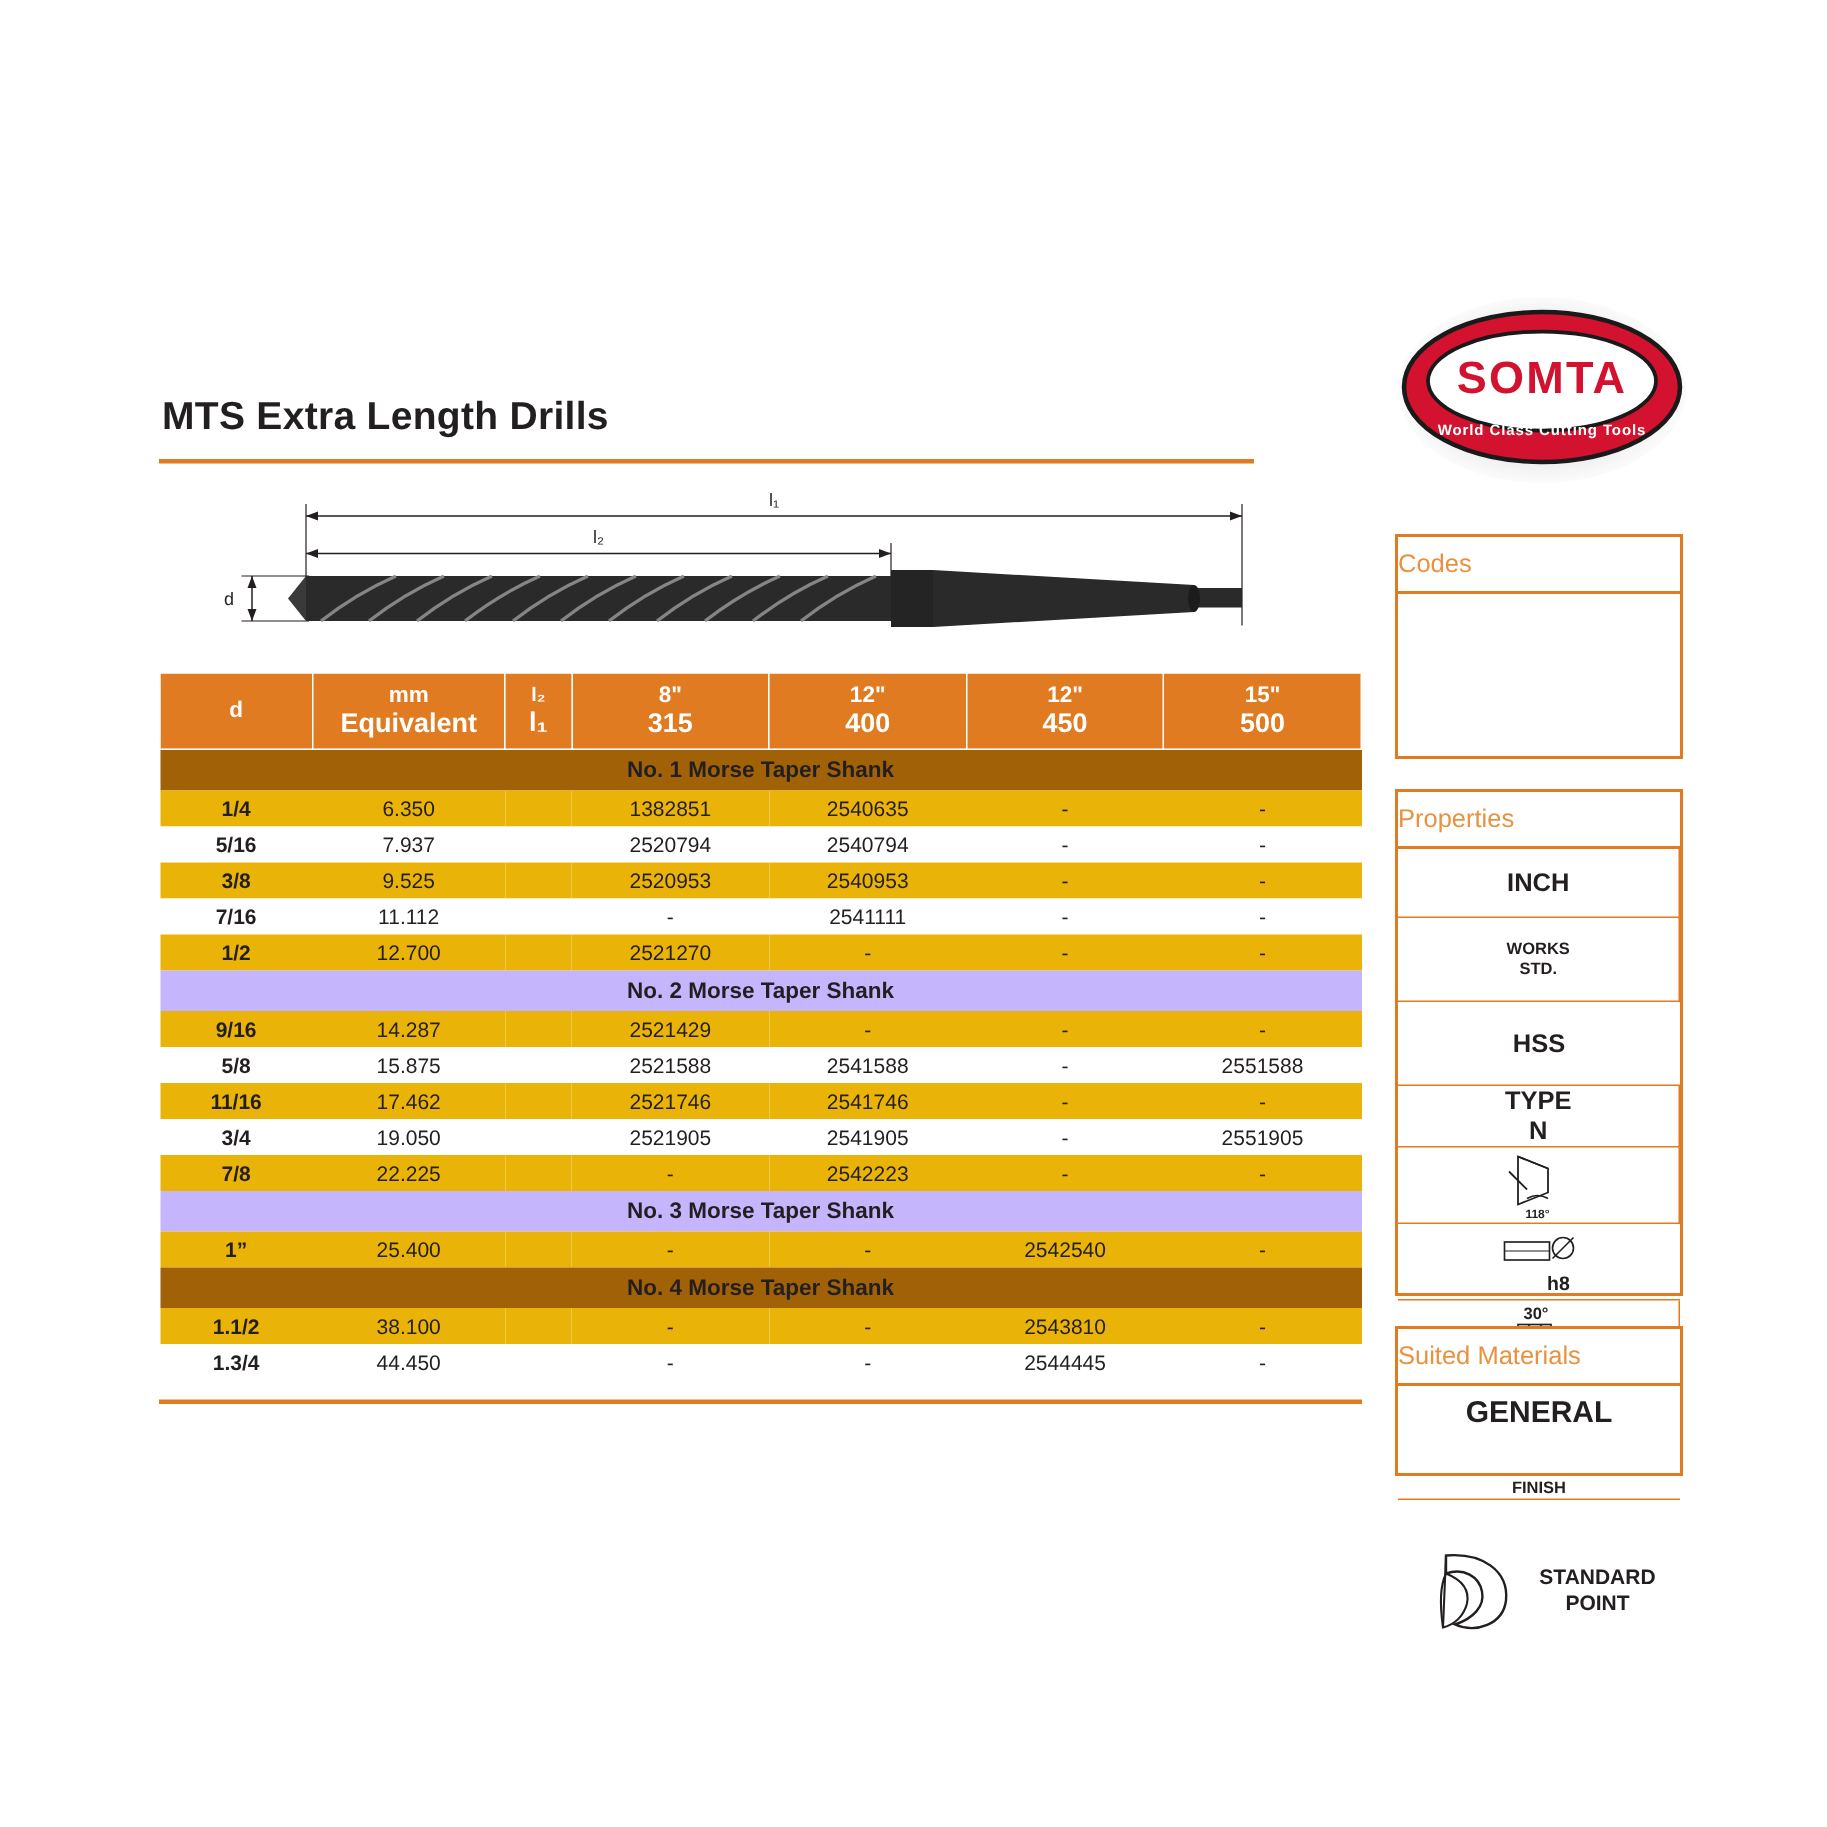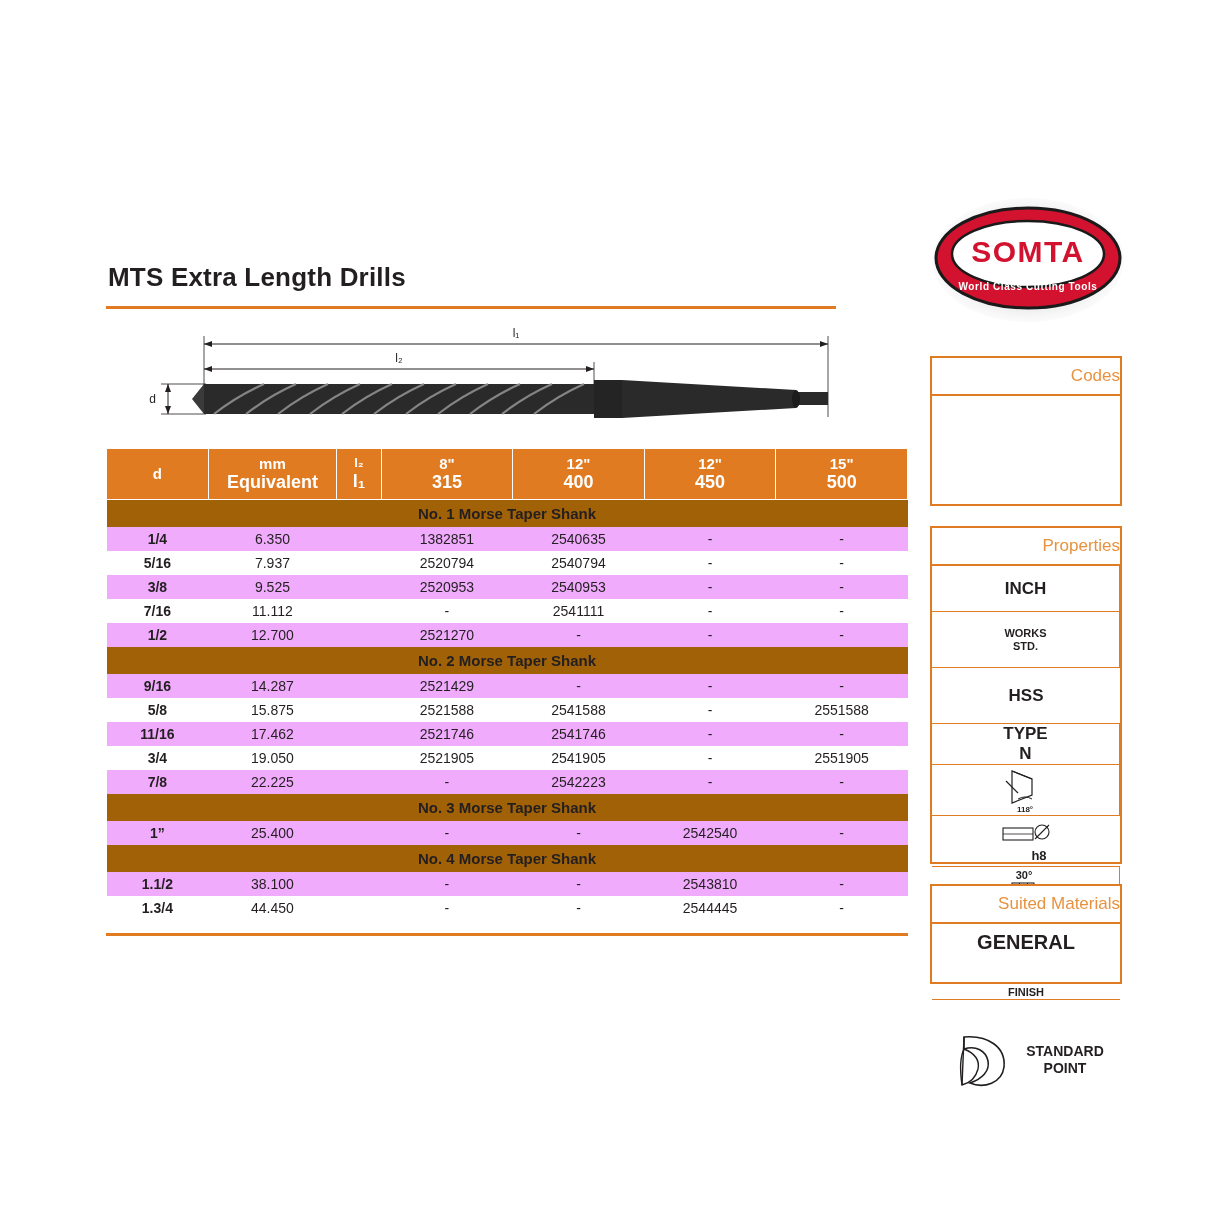--- a/index.html
+++ b/index.html
@@ -89,25 +89,25 @@
   table.main th.small {
     font-size: 13px;
   }
   table.main td {
     text-align: center;
     padding: 4px 2px;
     font-size: 14px;
     border: 0;
     color: #231f20;
   }
-  tr.shade td { background: #f0abfc; margin-top: 32px; }
+  tr.shade td { background: #eab308; margin-top: 32px; }
   tr.plain td { background: #ffffff; }
   td.dcol { font-weight: bold; font-size: 14px; }
   tr.section td {
-    background: #a16207;
+    background: #c4b5fd;
     font-weight: bold;
     font-size: 15px;
     padding: 5px 0;
   }
   tr.section.white td { background: #a16207; }
   .bottom-rule {
     position: absolute;
     left: 106px;
     top: 933px;
     width: 802px;
@@ -116,21 +116,21 @@
   }
 
   
   .panel {
     position: absolute;
     border: 2px solid #e07b21;
     background: #ffffff;
     box-sizing: border-box;
   }
   .panel-head {
-    text-align: right;
+    text-align: left;
     color: #e8923f;
     font-size: 17px;
     padding: 8px 0 8px 0;
     border-bottom: 2px solid #e07b21;
   }
   .panel-body-big {
     text-align: center;
     font-size: 26px;
     font-weight: bold;
     line-height: 1.25;

